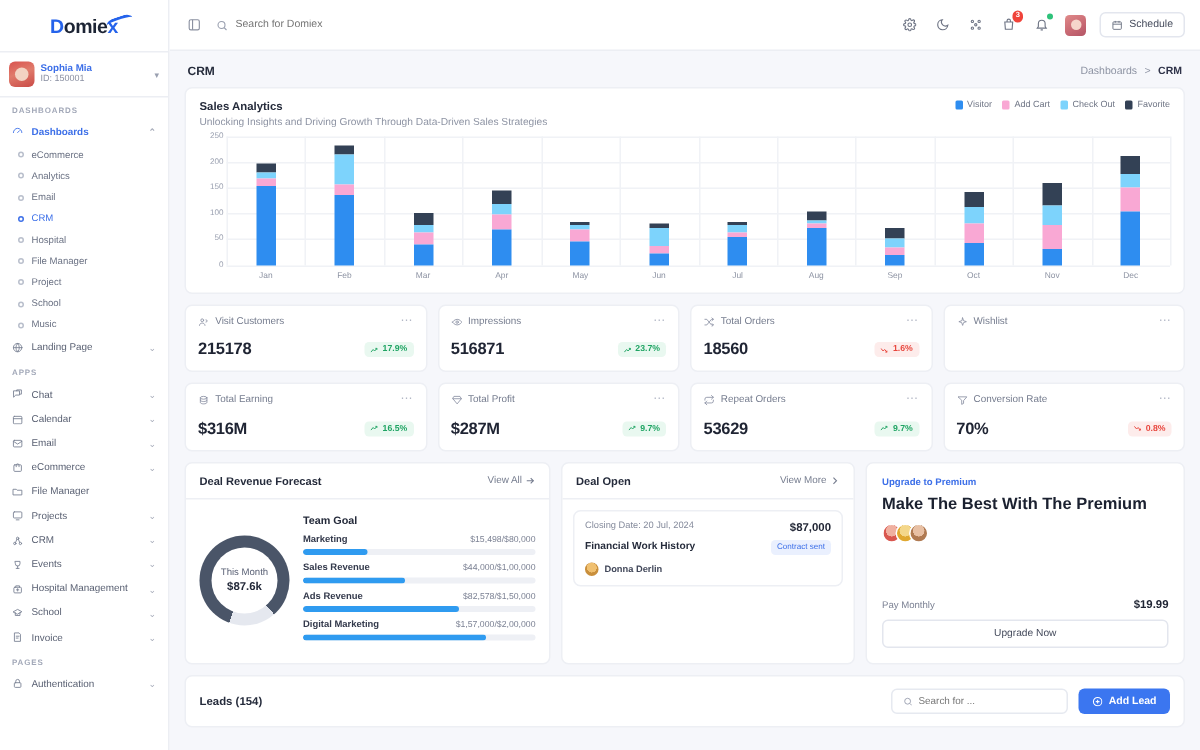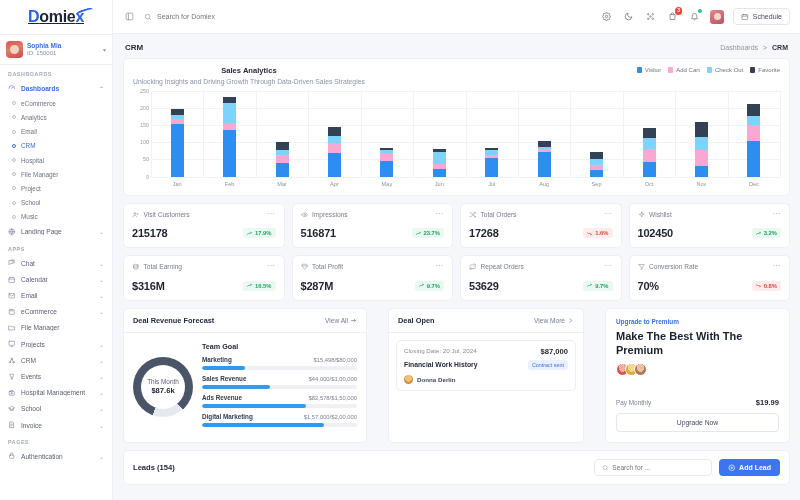--- a/index.html
+++ b/index.html
@@ -13,21 +13,21 @@
   .app { display: flex; width: 800px; height: 500px; }
 
   
   .sidebar {
     width: 113px; height: 500px; background: #ffffff;
     border-right: 1px solid #eceef3;
     display: flex; flex-direction: column; flex: 0 0 113px;
     overflow: hidden;
   }
   .logo-wrap { height: 34px; display: flex; align-items: center; justify-content: center; }
-  .logo { font-size: 16px; font-weight: 700; letter-spacing: -0.3px; color: #1c2434; position: relative; text-decoration: underline; }
+  .logo { font-size: 13px; font-weight: 700; letter-spacing: -0.3px; color: #1c2434; position: relative; }
   .logo .d { color: #2563eb; }
   .logo .swoosh {
     position: absolute; right: -10px; top: 1px; width: 18px; height: 8px;
     border-top: 2px solid #2563eb; transform: rotate(-18deg); border-radius: 40%;
   }
   .sb-divider { height: 1px; background: #eceef3; }
   .profile { display: flex; align-items: center; gap: 4px; padding: 6px 6px; }
   .avatar-sm {
     width: 17px; height: 17px; border-radius: 4px; flex: 0 0 17px;
     background: linear-gradient(160deg,#d9534f 0%,#e07b6b 45%,#c94a46 100%);
@@ -110,21 +110,21 @@
   .page-head { display: flex; align-items: center; justify-content: space-between; padding: 3px 2px 6px; }
   .page-title { font-size: 8px; font-weight: 700; color: #252b3b; }
   .crumb { font-size: 7px; color: #8d93a3; }
   .crumb .sep { margin: 0 3px; }
   .crumb .cur { color: #2f3349; font-weight: 700; }
 
   .card { background: #fff; border: 1px solid #edeff4; border-radius: 5px; }
 
   
   .chart-card { padding: 7px 9px 4px; }
-  .chart-head { display: flex; align-items: flex-start; justify-content: space-between; text-align: center; }
+  .chart-head { display: flex; align-items: flex-start; justify-content: space-between; }
   .chart-title { font-size: 7.6px; font-weight: 700; color: #252b3b; }
   .chart-sub { font-size: 6.8px; color: #8d93a3; margin-top: 2.5px; }
   .legend { display: flex; gap: 7px; align-items: center; margin-top: 1px; }
   .legend-item { display: flex; align-items: center; gap: 3px; font-size: 6px; color: #6f7585; }
   .legend-sw { width: 5px; height: 6px; border-radius: 1px; }
 
   .plot { position: relative; height: 100px; margin-top: 6px; }
   .yaxis {
     position: absolute; left: 0; top: 0; bottom: 14px; width: 18px;
   }
@@ -152,21 +152,21 @@
   .stat-value { font-size: 11px; font-weight: 700; color: #1f2433; letter-spacing: -0.2px; }
   .pill {
     display: flex; align-items: center; gap: 2px; font-size: 5.8px; font-weight: 700;
     border-radius: 3px; padding: 2px 4px;
   }
   .pill.up { background: #e9f8f0; color: #1fa463; }
   .pill.down { background: #fdeceb; color: #e8453c; }
   .pill svg { width: 6px; height: 5px; }
 
   
-  .bottom-row { display: grid; grid-template-columns: 244px 196px 1fr; gap: 21px; margin-top: 7px; }
+  .bottom-row { display: grid; grid-template-columns: 244px 196px 1fr; gap: 7px; margin-top: 7px; }
   .card-head {
     display: flex; align-items: center; justify-content: space-between;
     padding: 7px 9px; border-bottom: 1px solid #edeff4;
   }
   .card-head h3 { font-size: 7.4px; font-weight: 700; color: #252b3b; }
   .link-more { font-size: 6.6px; color: #767d8f; cursor: pointer; display:flex; align-items:center; gap:2px;}
 
   .drf-body { display: flex; padding: 9px 9px 10px; gap: 9px; align-items: center; }
   .donut {
     width: 60px; height: 60px; flex: 0 0 60px; border-radius: 50%; position: relative;
@@ -746,47 +746,37 @@
             <div class="stat-top">
               <svg viewBox="0 0 24 24" fill="none" stroke="#8a90a2" stroke-width="1.8" stroke-linecap="round" stroke-linejoin="round">
                 <path d="M3 6h4l10 12h4M3 18h4l10-12h4"></path>
                 <polyline points="18,3 21,6 18,9"></polyline>
                 <polyline points="18,15 21,18 18,21"></polyline>
               </svg>
               <span class="stat-label">Total Orders</span>
               <span class="dots">⋯</span>
             </div>
             <div class="stat-bot">
-              <span class="stat-value">17268</span>
+              <span class="stat-value">18560</span>
               <span class="pill down">
                 <svg viewBox="0 0 24 14" fill="none" stroke="#e8453c" stroke-width="2.6">
                   <polyline points="1,2 7,9 11,5 17,12"></polyline>
                   <polyline points="13,12 17,12 17,8"></polyline>
                 </svg>
                 <span>1.6%</span>
               </span>
             </div>
           </div>
           <div class="stat">
             <div class="stat-top">
               <svg viewBox="0 0 24 24" fill="none" stroke="#8a90a2" stroke-width="1.8" stroke-linecap="round" stroke-linejoin="round">
                 <path d="M12 3l2 6 6 2-6 2-2 6-2-6-6-2 6-2z"></path>
               </svg>
               <span class="stat-label">Wishlist</span>
               <span class="dots">⋯</span>
-            </div>
-            <div class="stat-bot">
-              <span class="stat-value">102450</span>
-              <span class="pill up">
-                <svg viewBox="0 0 24 14" fill="none" stroke="#1fa463" stroke-width="2.6">
-                  <polyline points="1,12 7,5 11,9 17,2"></polyline>
-                  <polyline points="13,2 17,2 17,6"></polyline>
-                </svg>
-                <span>3.2%</span>
-              </span>
             </div>
           </div>
           <div class="stat">
             <div class="stat-top">
               <svg viewBox="0 0 24 24" fill="none" stroke="#8a90a2" stroke-width="1.8" stroke-linecap="round" stroke-linejoin="round">
                 <ellipse cx="12" cy="7" rx="7" ry="3"></ellipse>
                 <path d="M5 7v5c0 1.7 3.1 3 7 3s7-1.3 7-3V7"></path>
                 <path d="M5 12v5c0 1.7 3.1 3 7 3s7-1.3 7-3v-5"></path>
               </svg>
               <span class="stat-label">Total Earning</span>

